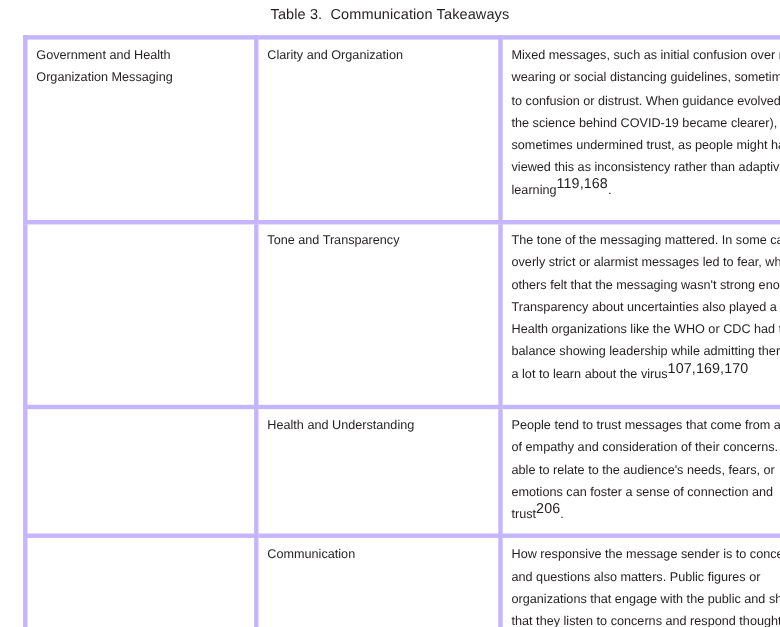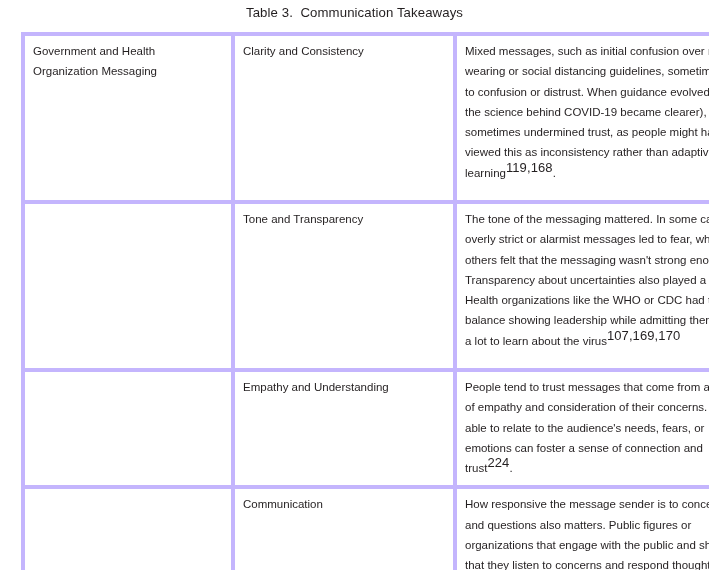--- a/index.html
+++ b/index.html
@@ -88,21 +88,21 @@
 
   <div class="table-wrap">
     <table class="takeaways">
       <tbody>
 
         <tr class="r1">
           <td class="col-category">
             <span>Government and Health Organization Messaging</span>
           </td>
           <td class="col-topic">
-            <span>Clarity and Consistency</span>
+            <span>Clarity and Organization</span>
           </td>
           <td class="col-detail">
             <span class="body-text"><span>Mixed messages, such as initial confusion over mask-wearing or social distancing guidelines, sometimes led to confusion or distrust. When guidance evolved (as the science behind COVID-19 became clearer), it sometimes undermined trust, as people might have viewed this as inconsistency rather than adaptive learning</span><sup>119,168</sup><span>.</span></span>
           </td>
         </tr>
 
         <tr class="r2">
           <td class="col-category">
             <span></span>
           </td>
@@ -112,24 +112,24 @@
           <td class="col-detail">
             <span class="body-text"><span>The tone of the messaging mattered. In some cases, overly strict or alarmist messages led to fear, while others felt that the messaging wasn't strong enough. Transparency about uncertainties also played a role. Health organizations like the WHO or CDC had to balance showing leadership while admitting there was a lot to learn about the virus</span><sup>107,169,170</sup><span></span></span>
           </td>
         </tr>
 
         <tr class="r3">
           <td class="col-category">
             <span></span>
           </td>
           <td class="col-topic">
-            <span>Empathy and Understanding</span>
+            <span>Health and Understanding</span>
           </td>
           <td class="col-detail">
-            <span class="body-text"><span>People tend to trust messages that come from a place of empathy and consideration of their concerns. Being able to relate to the audience's needs, fears, or emotions can foster a sense of connection and trust</span><sup>224</sup><span>.</span></span>
+            <span class="body-text"><span>People tend to trust messages that come from a place of empathy and consideration of their concerns. Being able to relate to the audience's needs, fears, or emotions can foster a sense of connection and trust</span><sup>206</sup><span>.</span></span>
           </td>
         </tr>
 
         <tr class="r4">
           <td class="col-category">
             <span></span>
           </td>
           <td class="col-topic">
             <span>Communication</span>
           </td>

